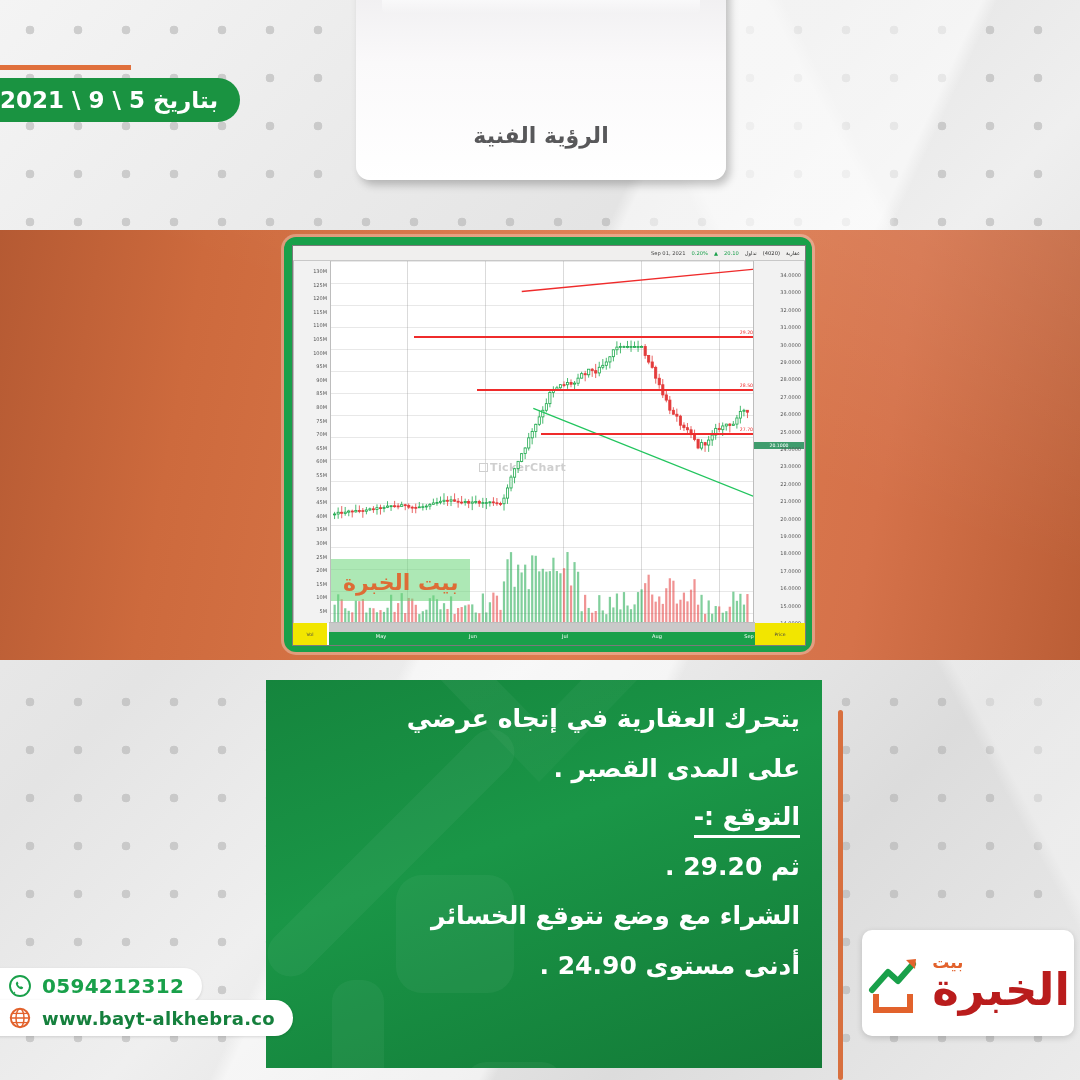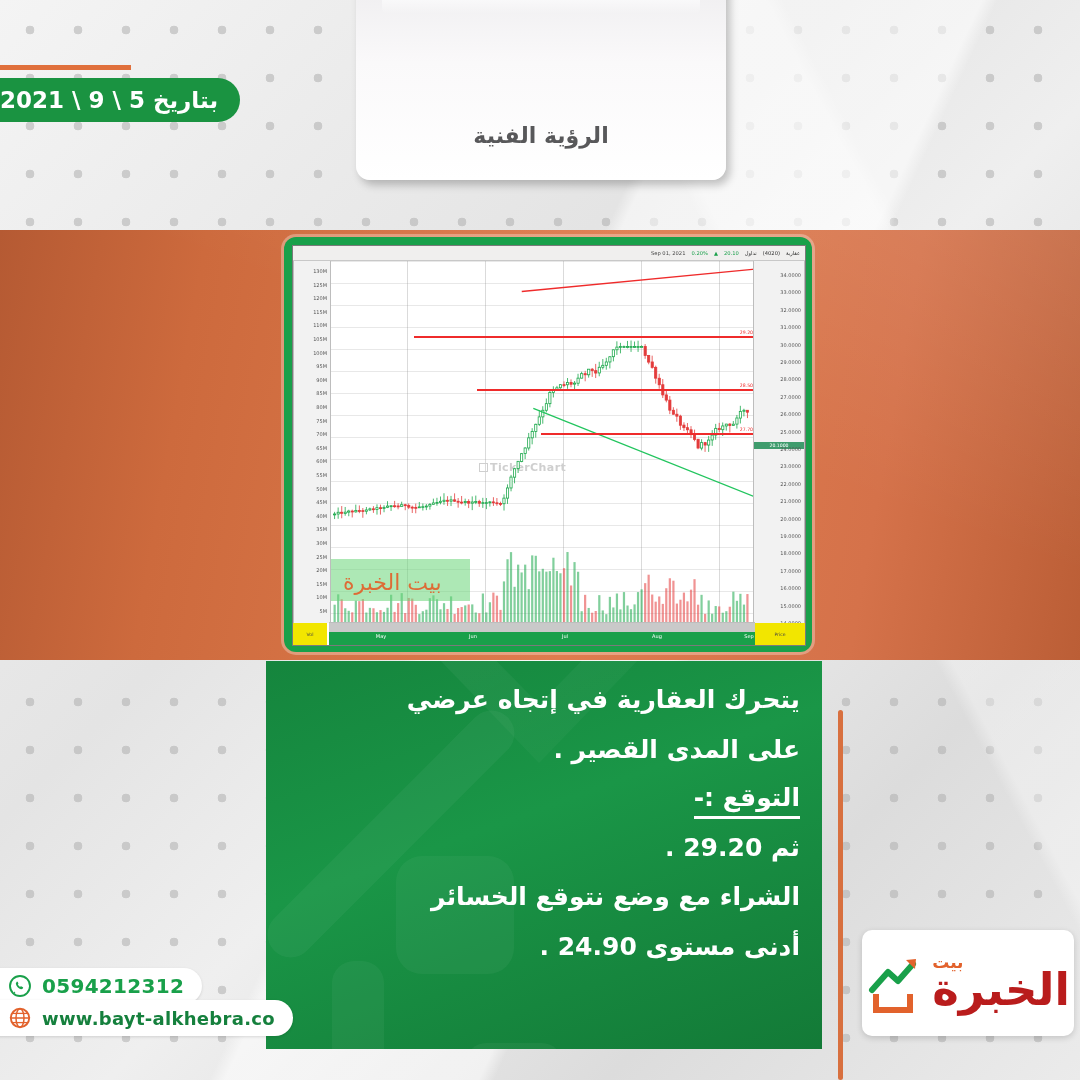--- a/index.html
+++ b/index.html
@@ -145,37 +145,37 @@
     position:absolute;left:150px;top:200px;font-size:11px;color:#cfcfcf;font-weight:bold;
     letter-spacing:.4px;
   }
   .ticker-wm .sq{display:inline-block;width:7px;height:7px;border:1px solid #cfcfcf;margin-right:2px;vertical-align:-1px;}
 
   .wm-box{
     position:absolute;left:1px;bottom:22px;width:140px;height:42px;
     background:rgba(106,214,120,.55);
   }
   .wm-text{
-    position:absolute;left:14px;bottom:28px;font-size:22px;color:#e2622c;font-weight:normal;
+    position:absolute;left:14px;bottom:28px;font-size:22px;color:#e2622c;font-weight:bold;
     direction:rtl;opacity:.92;
   }
 
   .hline{position:absolute;height:2px;background:#ef2b2b;}
   .price-tag{
     position:absolute;font-size:4.6px;color:#ef2b2b;white-space:nowrap;transform:translateY(-100%);
   }
   .price-badge{
     position:absolute;right:0;width:50px;height:7px;font-size:4.6px;color:#fff;
     display:flex;align-items:center;justify-content:center;
   }
   .price-badge.green{background:#3f9c6d;}
 
   
   .green-panel{
-    position:absolute;left:266px;top:661px;width:556px;height:388px;
+    position:absolute;left:266px;top:680px;width:556px;height:388px;
     background:linear-gradient(160deg,#15853d 0%,#1a9647 42%,#137a37 100%);
     overflow:hidden;
   }
   .green-panel .deco{position:absolute;background:rgba(255,255,255,.045);}
   .green-panel .d1{width:330px;height:46px;left:-40px;top:150px;transform:rotate(-45deg);border-radius:24px;}
   .green-panel .d2{width:118px;height:118px;left:130px;top:195px;border-radius:26px;}
   .green-panel .d3{width:52px;height:150px;left:66px;top:300px;border-radius:22px;}
   .green-panel .d4{width:96px;height:60px;left:200px;top:382px;border-radius:20px;}
   .green-panel .chev{
     position:absolute;left:148px;top:-28px;width:250px;height:130px;

